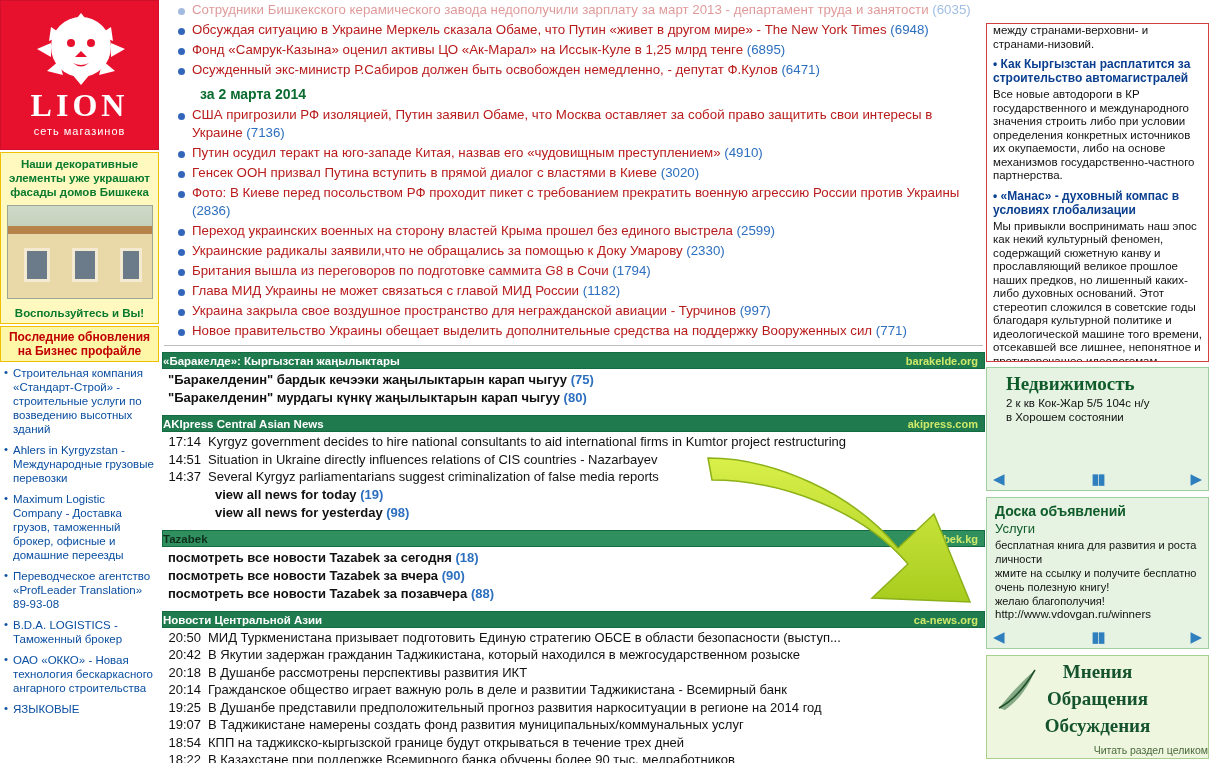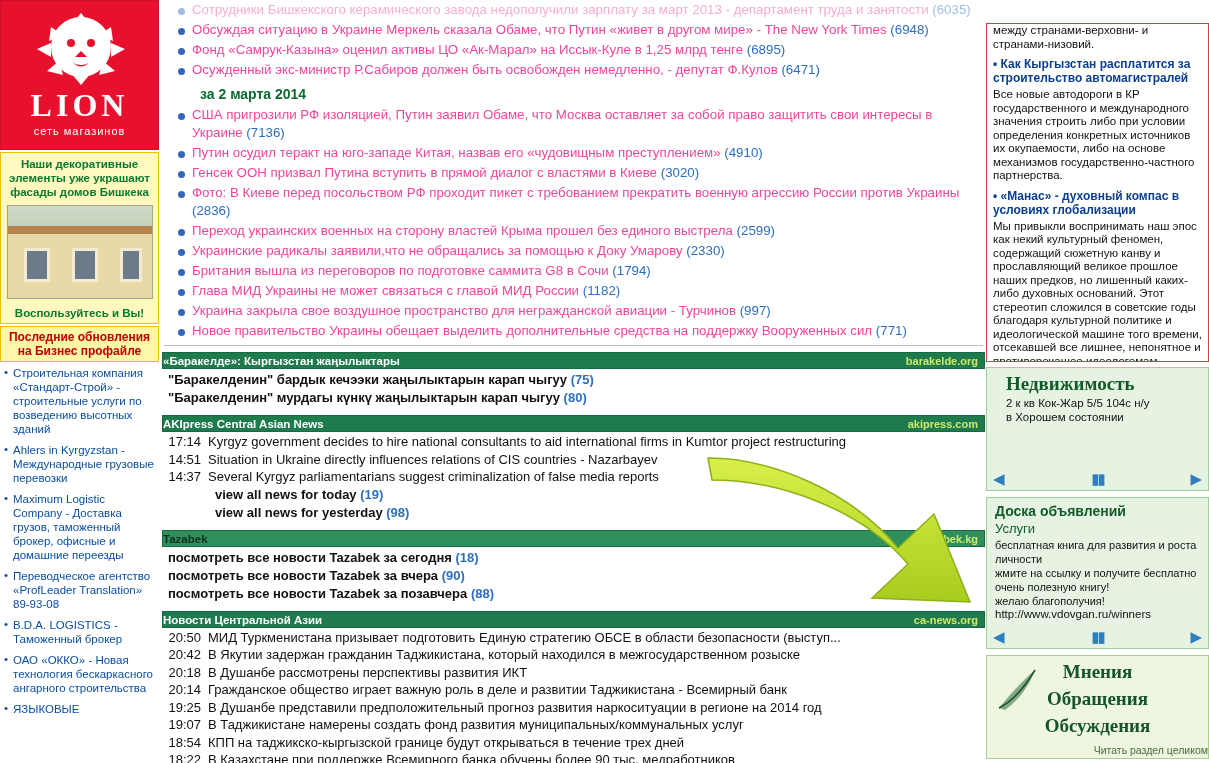--- a/index.html
+++ b/index.html
@@ -176,21 +176,21 @@
     font-size: 14px;
     line-height: 18px;
   }
   .bullet i {
     display: inline-block;
     width: 7px; height: 7px;
     border-radius: 50%;
     background: #3366bb;
   }
   .news-text { flex: 1 1 auto; color: #111111; }
-  .news-text a { color: #ec4899; }
+  .news-text a { color: #b91c1c; }
   .cnt { color: #2d6fbf; }
 
   .date-head {
     color: #0b6b2f;
     font-weight: bold;
     font-size: 14px;
     padding: 6px 0 3px 30px;
   }
   .hr-sep {
     border-top: 1px solid #bdbdbd;

